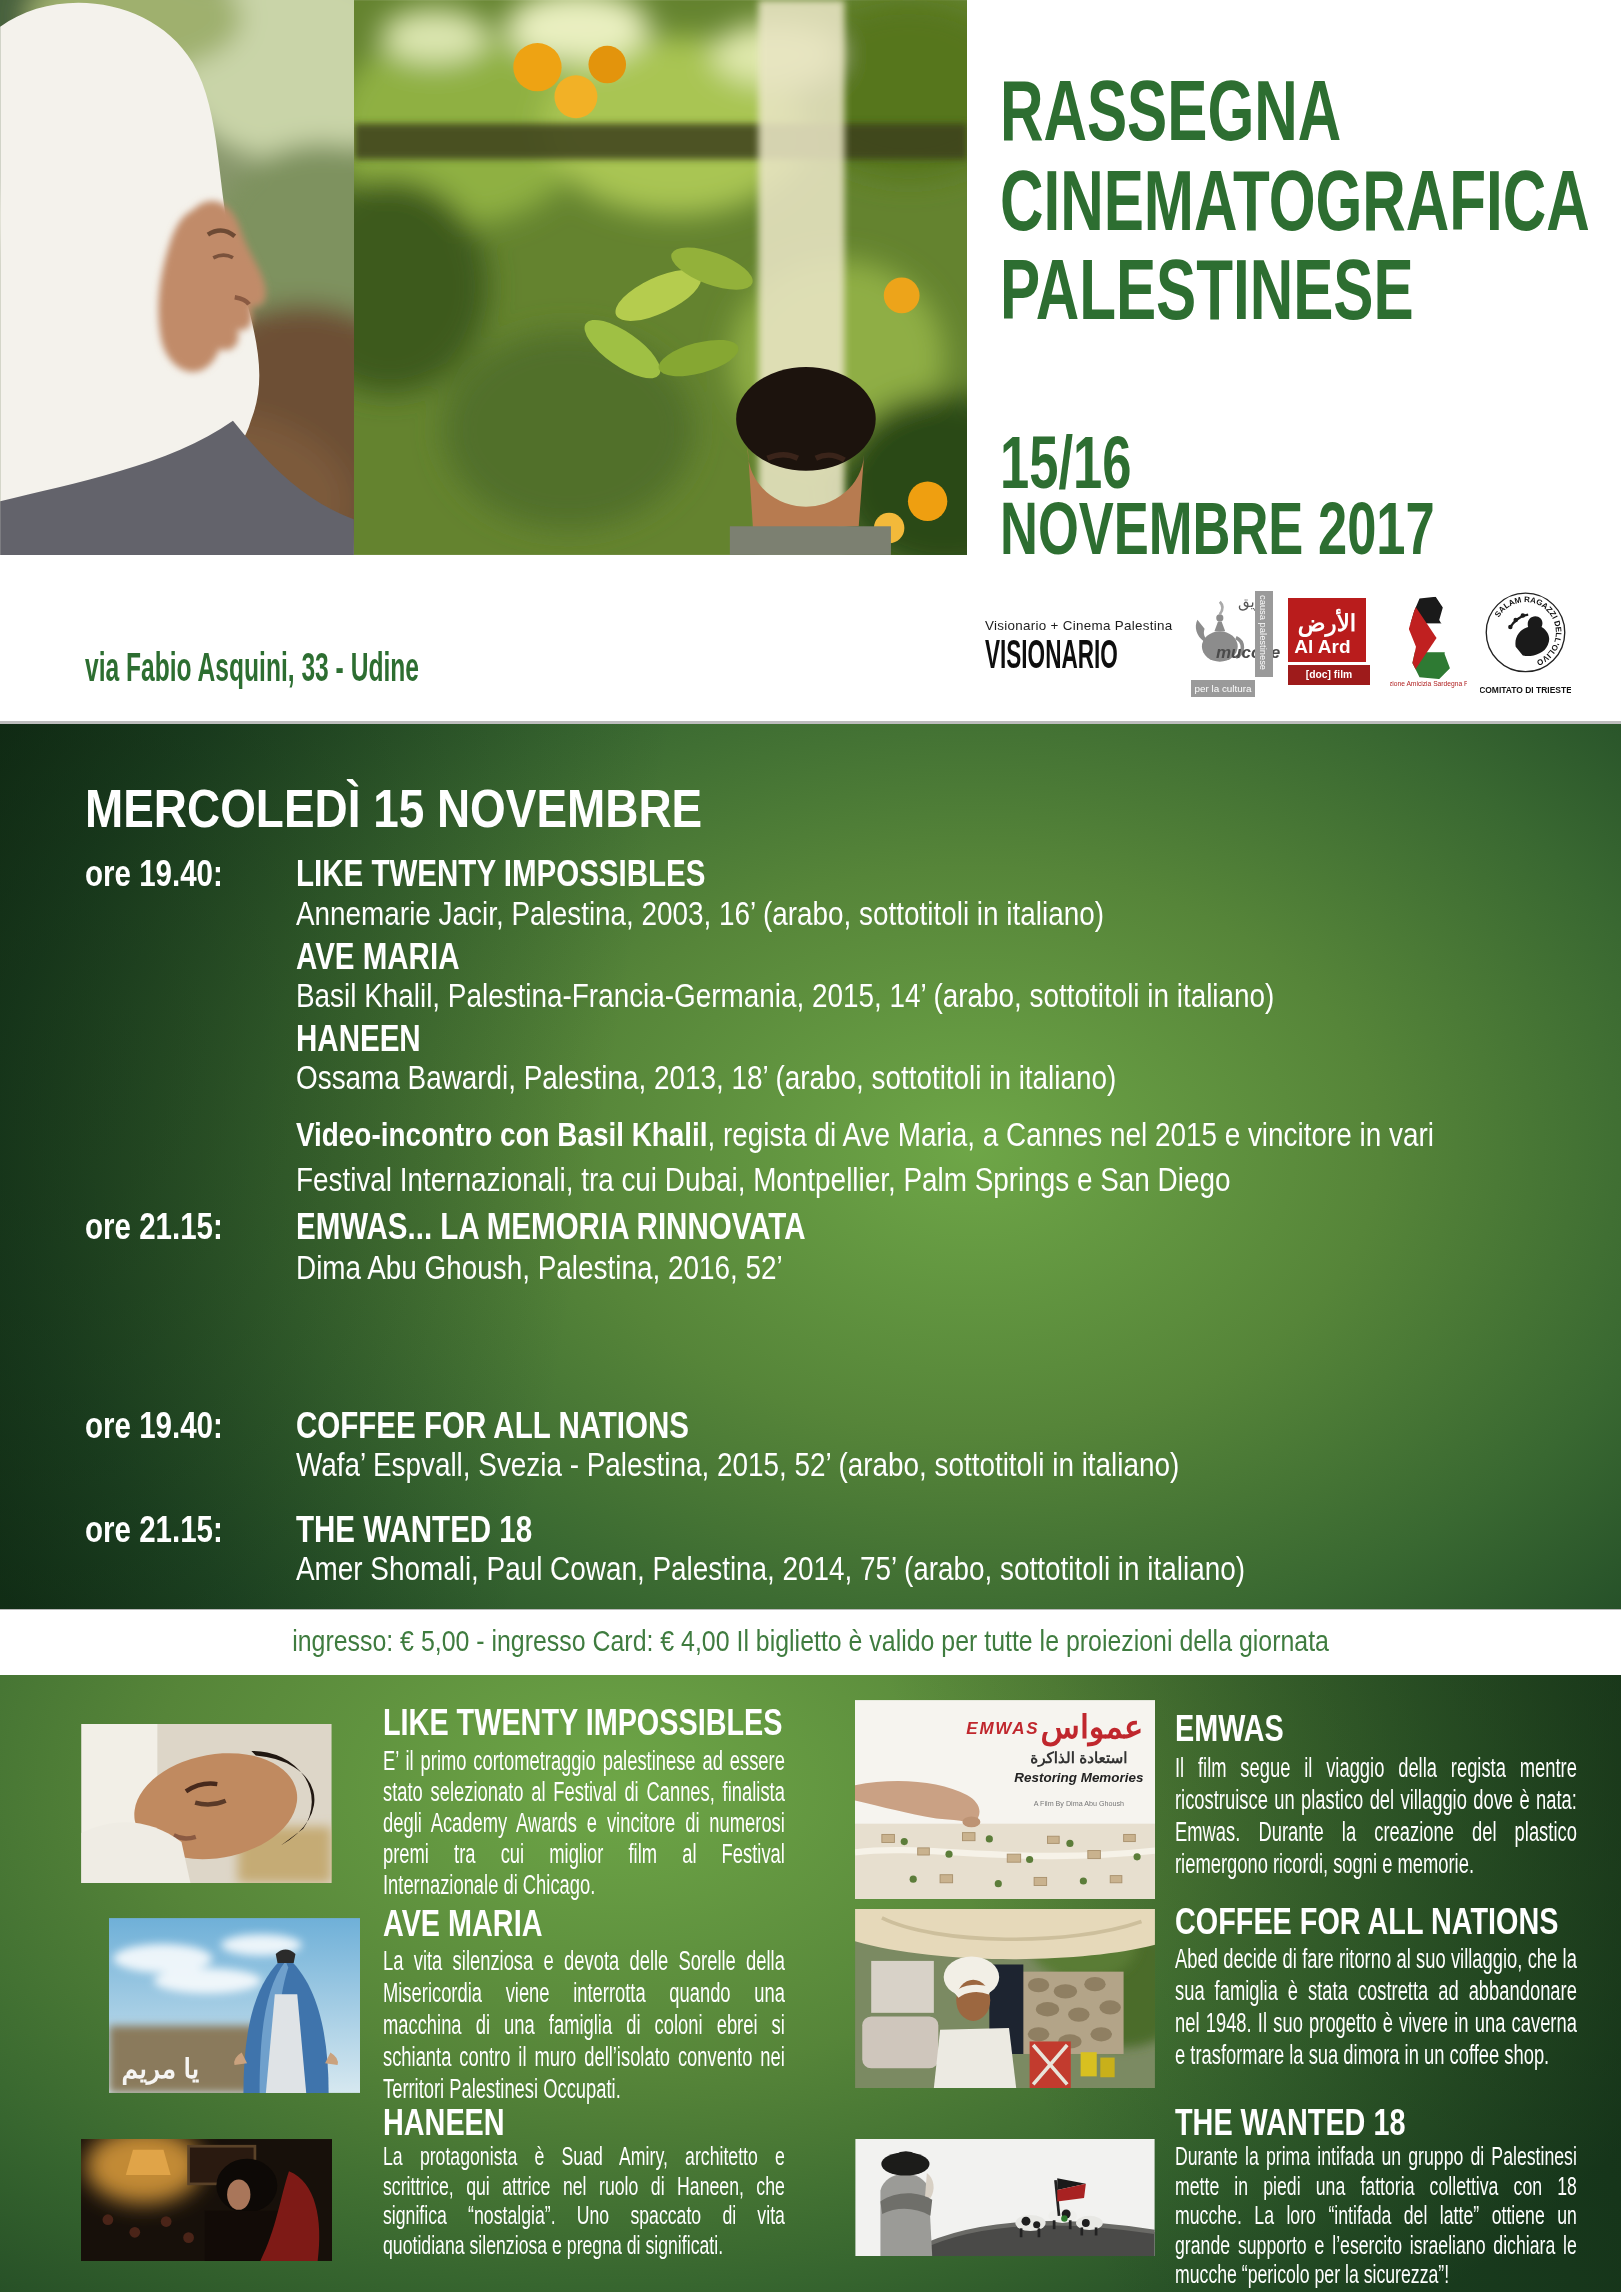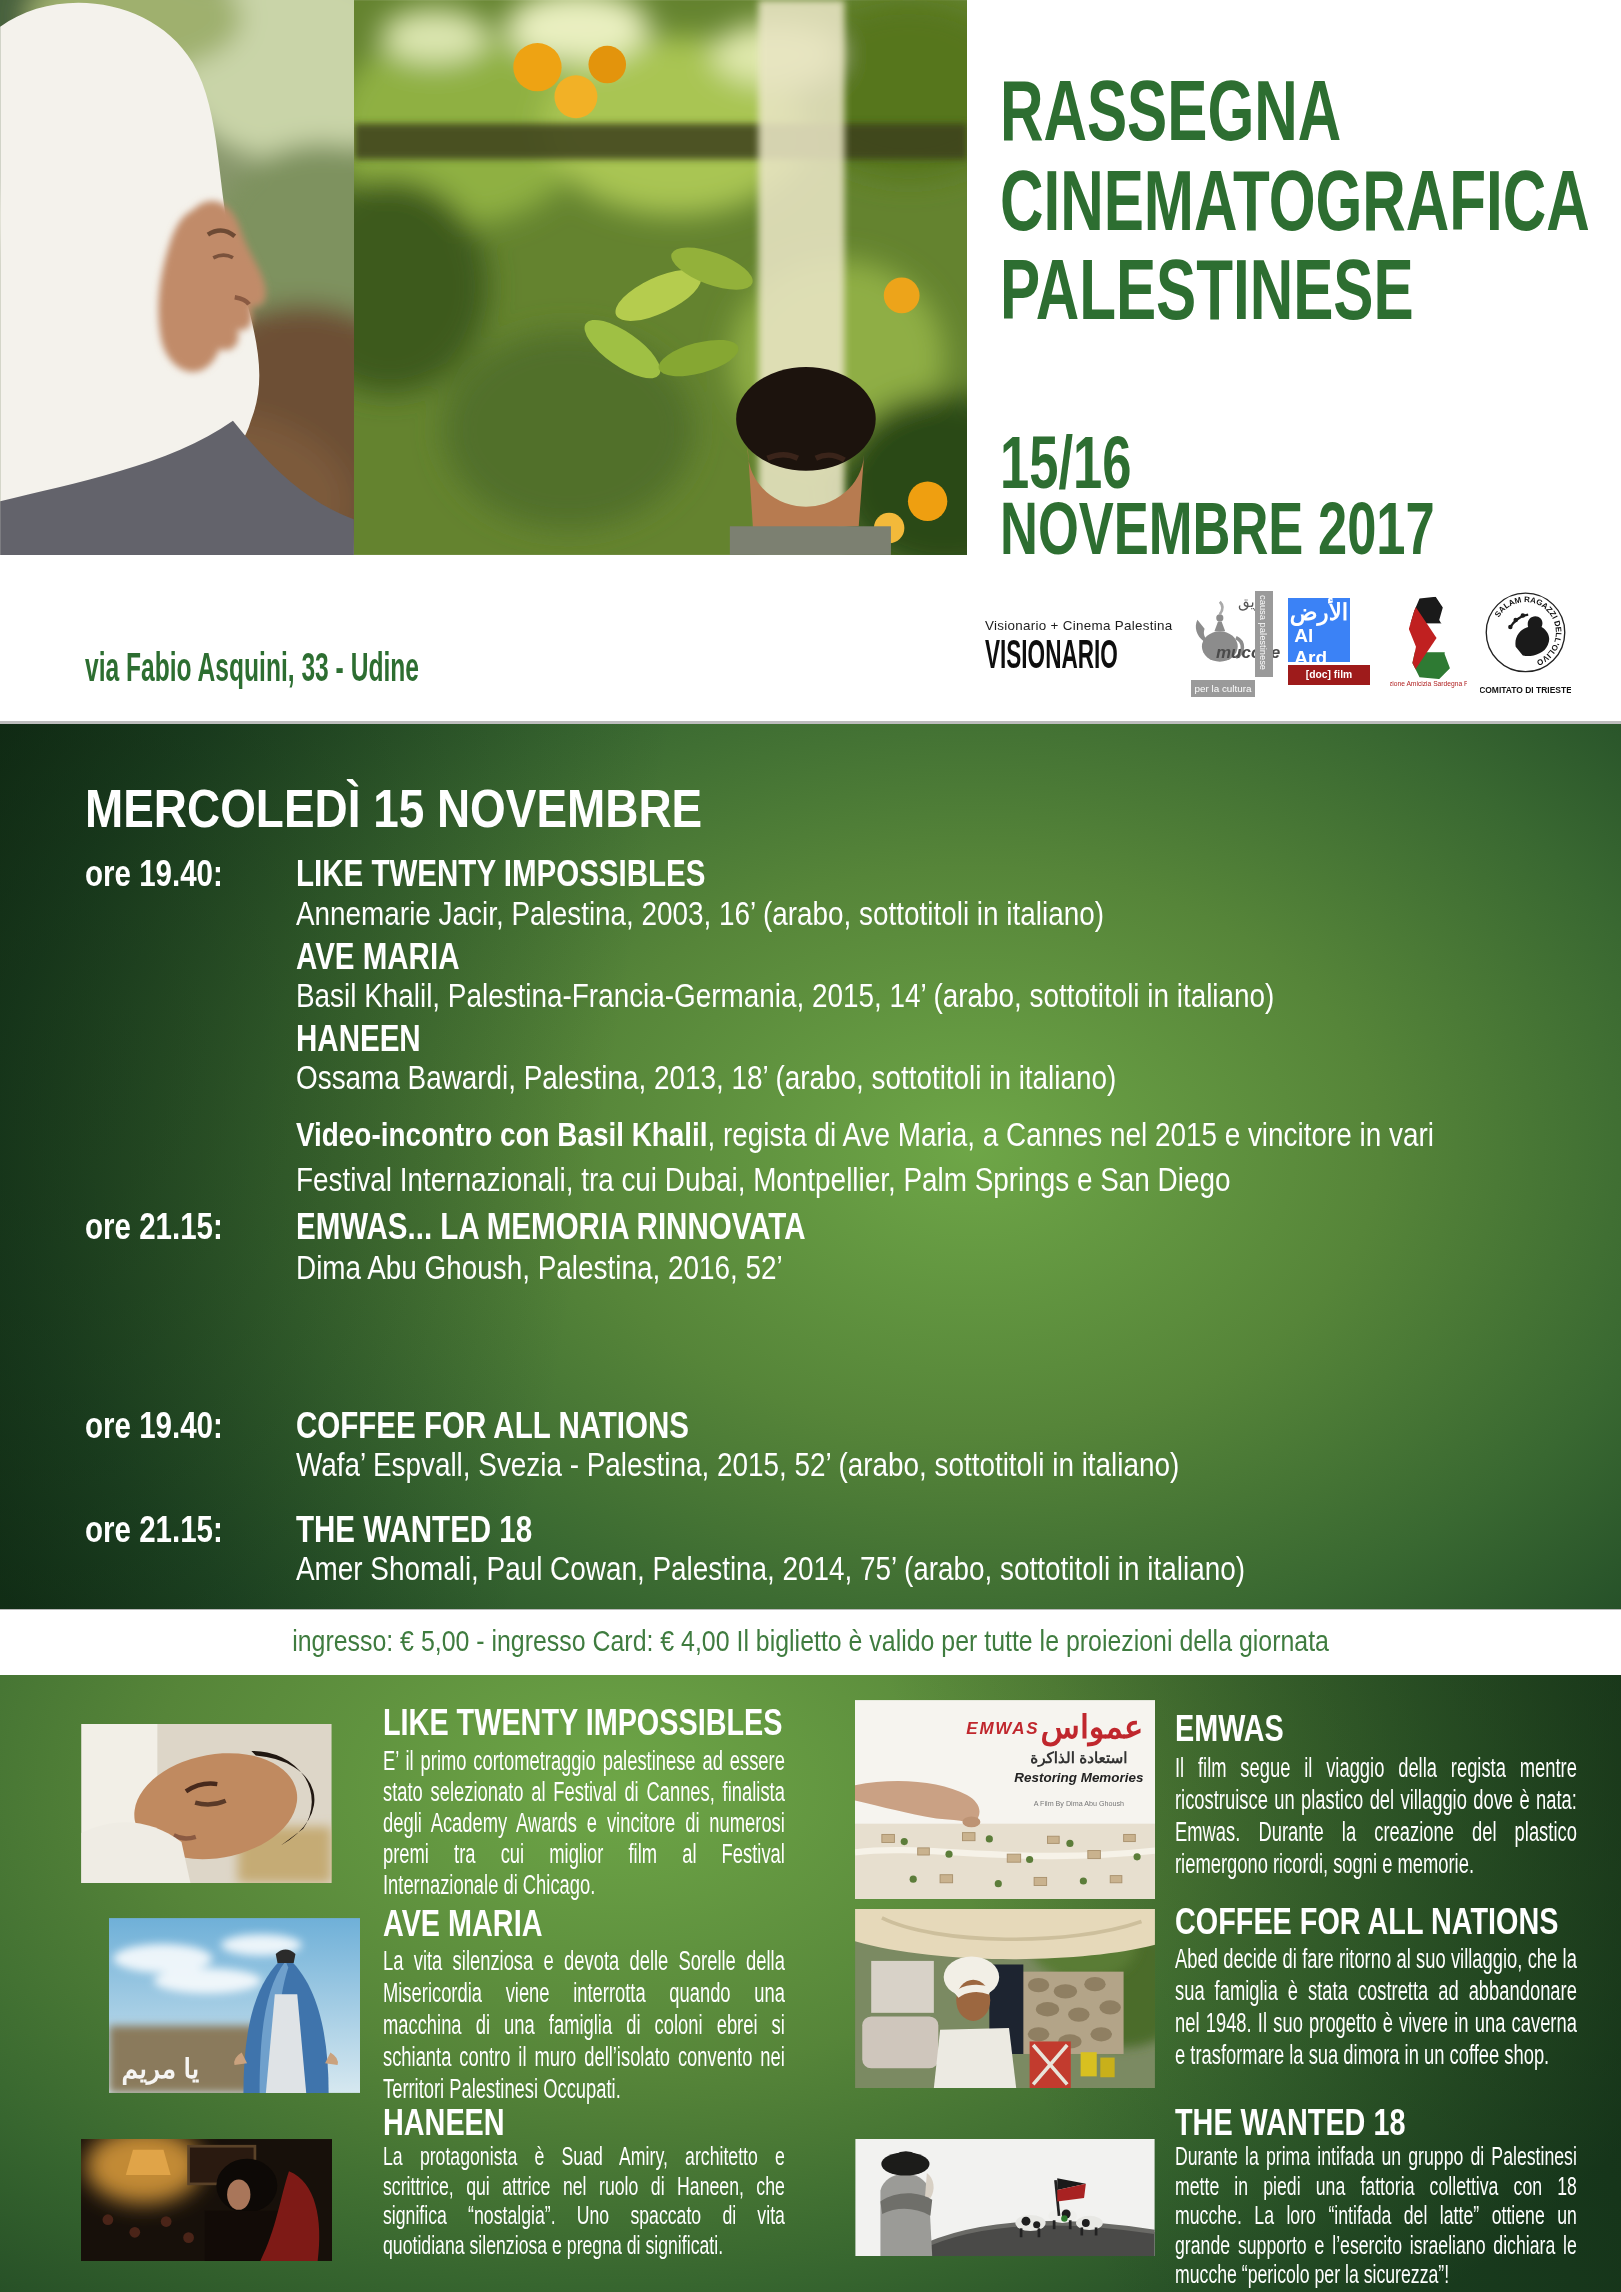--- a/index.html
+++ b/index.html
@@ -23,21 +23,21 @@
   
   .title-line { left:1000px; font-size:86px; font-weight:bold; line-height:1; }
   .date-line  { left:1000px; font-size:75px; font-weight:bold; line-height:1; }
   .venue-name { left:85px; top:571px; font-size:79px; font-weight:bold; line-height:1; }
   .venue-addr { left:85px; top:647px; font-size:41px; font-weight:bold; line-height:1; }
 
   
   .logo { top:591px; }
   .lv-small { font-size:13.4px; color:#1c1c1c; letter-spacing:0.3px; }
   .lv-big   { font-size:41px; font-weight:bold; color:#0e0e0e; line-height:1.05; }
-  .alard-box { width:62px; height:64px; background:#3b82f6; color:#fff; text-align:center; padding-top:2px; }
+  .alard-box { width:78px; height:64px; background:#b91c1c; color:#fff; text-align:center; padding-top:13px; }
   .alard-ar  { font-size:23px; font-weight:bold; line-height:1.1; }
   .alard-nm  { font-size:19px; font-weight:bold; text-align:left; padding-left:6.3px; }
   .alard-red { width:82px; height:20.6px; background:#9e1b1b; color:#fff; font-size:10.3px; font-weight:bold;
                text-align:center; line-height:20.6px; margin-top:2.7px; }
   .ibriq-side { position:absolute; right:0; top:0; width:18px; height:86px; background:#9a9a9a; }
   .ibriq-side span { position:absolute; left:2.7px; top:3.6px; writing-mode:vertical-rl; font-size:9.4px; color:#fff; }
   .ibriq-bottom { position:absolute; left:0; bottom:0; width:64px; height:17px; background:#9a9a9a;
                   color:#fff; font-size:9.9px; line-height:17px; text-align:center; }
   .ibriq-name { position:absolute; left:25px; top:52px; font-style:italic; font-size:17px; color:#4a4a4a; font-weight:bold;}
   .ibriq-ar   { position:absolute; left:47px; top:1.8px; font-size:15px; color:#555; }

